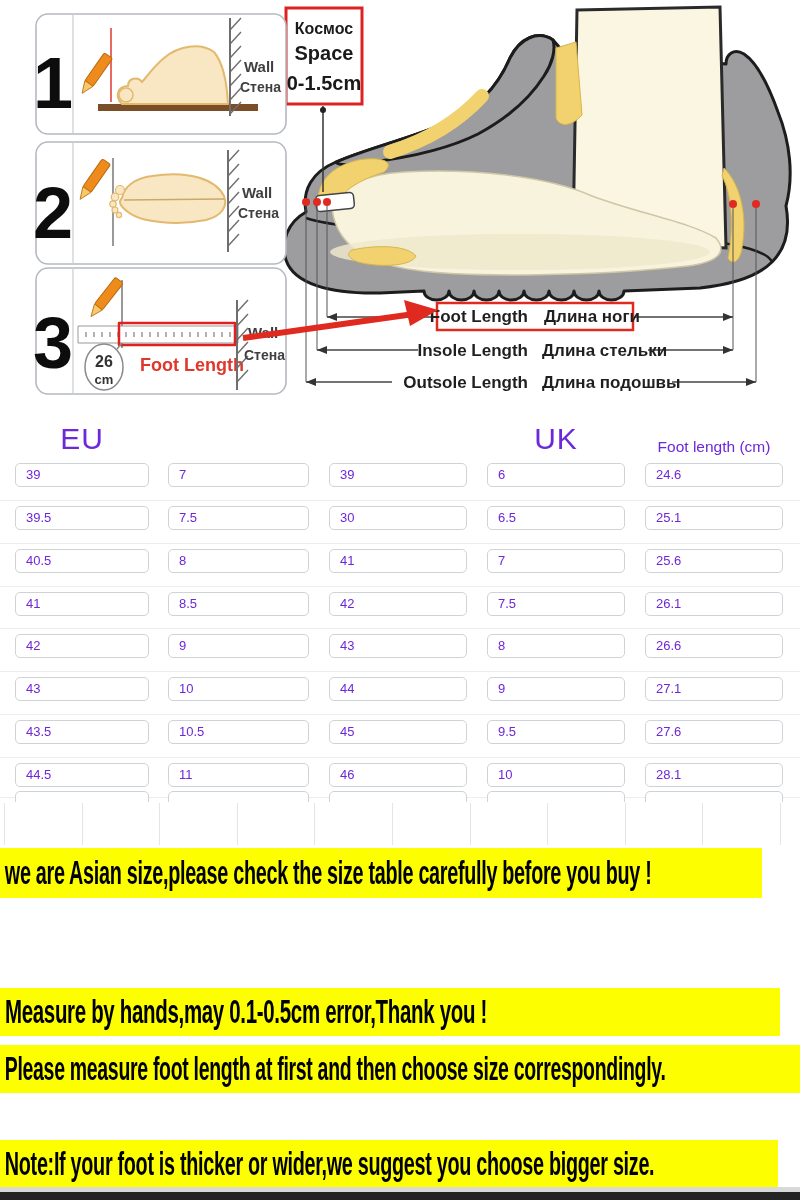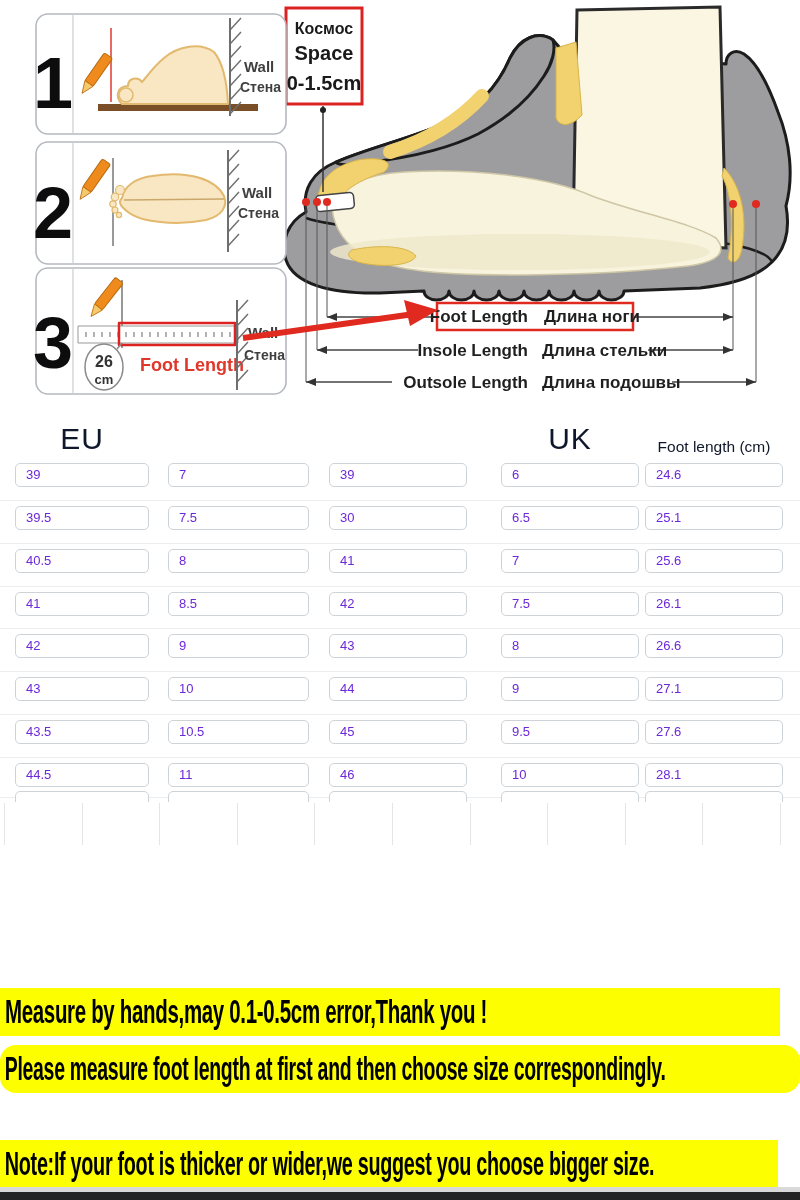--- a/index.html
+++ b/index.html
@@ -3,45 +3,45 @@
 <meta charset="utf-8">
 <style>
   html,body{margin:0;padding:0;background:#fff;}
   .stage{position:relative;width:800px;height:1200px;background:#fff;overflow:hidden;
          font-family:"Liberation Sans","DejaVu Sans",sans-serif;}
   svg text{font-family:"Liberation Sans","DejaVu Sans",sans-serif;}
 
   
   .table-section{position:absolute;left:0;top:410px;width:800px;height:392px;overflow:hidden;}
   .col-header{position:absolute;top:0;height:46px;display:flex;align-items:flex-end;
-              justify-content:center;color:#0f172a;}
+              justify-content:center;color:#6d28d9;}
   .h-big{font-size:30px;font-weight:400;letter-spacing:1px;}
   .h-mid{font-size:19px;font-weight:400;padding-bottom:2px;}
   .h-sml{font-size:15.5px;font-weight:400;padding-bottom:3px;}
   .c0{left:15px;width:134px;} .c1{left:168px;width:141px;} .c2{left:329px;width:138px;}
-  .c3{left:501px;width:138px;} .c4{left:645px;width:138px;}
+  .c3{left:487px;width:138px;} .c4{left:645px;width:138px;}
   .trow{position:absolute;left:0;width:800px;height:25px;}
   .cell{position:absolute;top:0;height:22px;border:1.5px solid #ced3d8;border-radius:5px;
         background:#fff;font-size:13px;color:#6d28d9;line-height:22px;padding-left:10px;
         box-sizing:content-box;}
   .cell.c0{width:122px;} .cell.c1{width:129px;} .cell.c2{width:126px;}
   .cell.c3{width:126px;} .cell.c4{width:126px;}
   .rsep{position:absolute;left:0;width:800px;height:1px;background:#ebedee;}
 
   
   .grid-lines{position:absolute;left:0;top:803px;width:800px;height:42px;}
   .vline{position:absolute;top:0;width:1px;height:42px;background:#e3e6e9;}
 
   
   .banner{position:absolute;left:0;background:#fdff00;overflow:visible;white-space:nowrap;}
   .banner span{display:inline-block;transform-origin:left center;font-weight:700;
                color:#000;padding-left:8px;letter-spacing:-0.5px;}
   .b1{top:848px;width:762px;height:50px;line-height:50px;}
   .b2{top:988px;width:780px;height:48px;line-height:48px;}
-  .b3{top:1045px;width:800px;height:48px;line-height:48px;border-radius:16px;}
+  .b3{top:1045px;width:800px;height:48px;line-height:48px;}
   .b4{top:1140px;width:778px;height:47px;line-height:47px;text-decoration:underline;}
   .b1 span{font-size:33px;transform:scaleX(0.60);}
   .b2 span{font-size:33px;transform:scaleX(0.62);}
   .b3 span{font-size:33px;transform:scaleX(0.59);}
   .b4 span{font-size:33px;transform:scaleX(0.60);}
   .light-strip{position:absolute;left:0;top:1187px;width:800px;height:5px;background:#d9d9d9;}
   .dark-strip{position:absolute;left:0;top:1192px;width:800px;height:8px;background:#242424;}
 </style>
 </head>
 <body>
@@ -340,20 +340,23 @@
       <div class="vline" style="left: 237px;"></div>
       <div class="vline" style="left: 314px;"></div>
       <div class="vline" style="left: 392px;"></div>
       <div class="vline" style="left: 470px;"></div>
       <div class="vline" style="left: 547px;"></div>
       <div class="vline" style="left: 625px;"></div>
       <div class="vline" style="left: 702px;"></div>
       <div class="vline" style="left: 780px;"></div>
     </div>
 
+  <div class="banner b1">
+    <span>we are Asian size,please check the size table carefully before you buy !</span>
+  </div>
   <div class="banner b2">
     <span>Measure by hands,may 0.1-0.5cm error,Thank you !</span>
   </div>
   <div class="banner b3">
     <span>Please measure foot length at first and then choose size correspondingly.</span>
   </div>
   <div class="banner b4">
     <span>Note:If your foot is thicker or wider,we suggest you choose bigger size.</span>
   </div>
 

